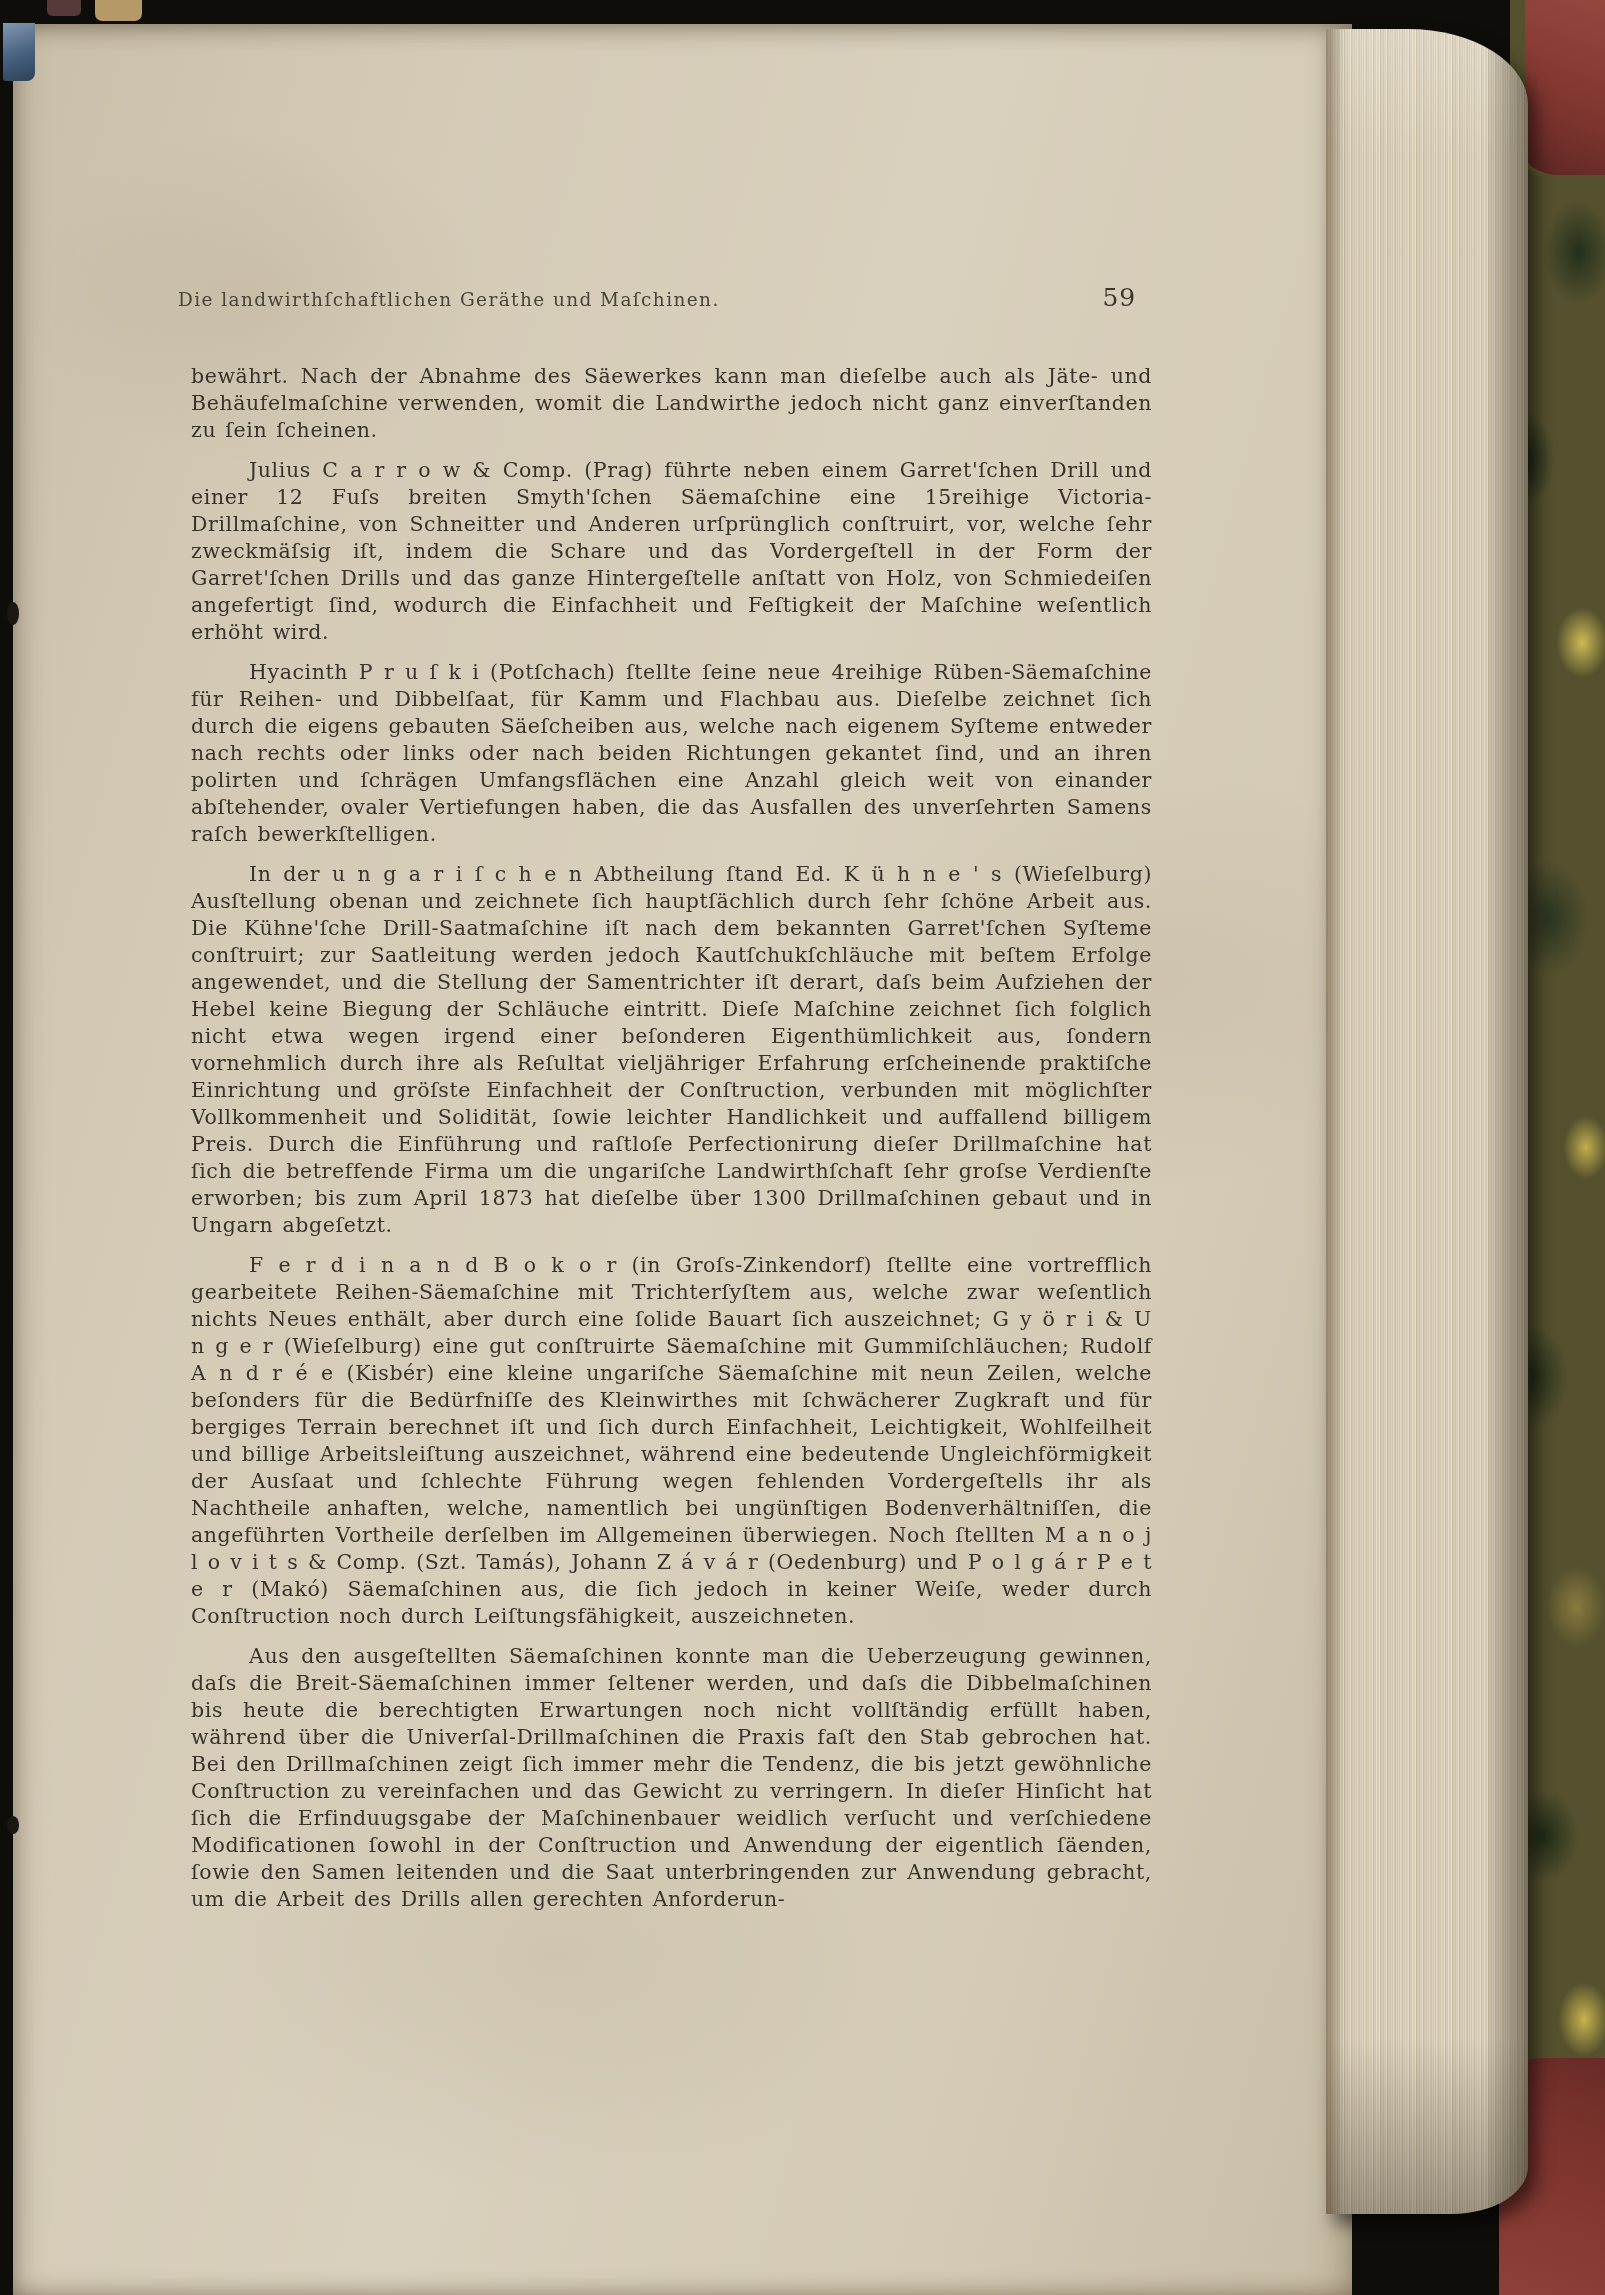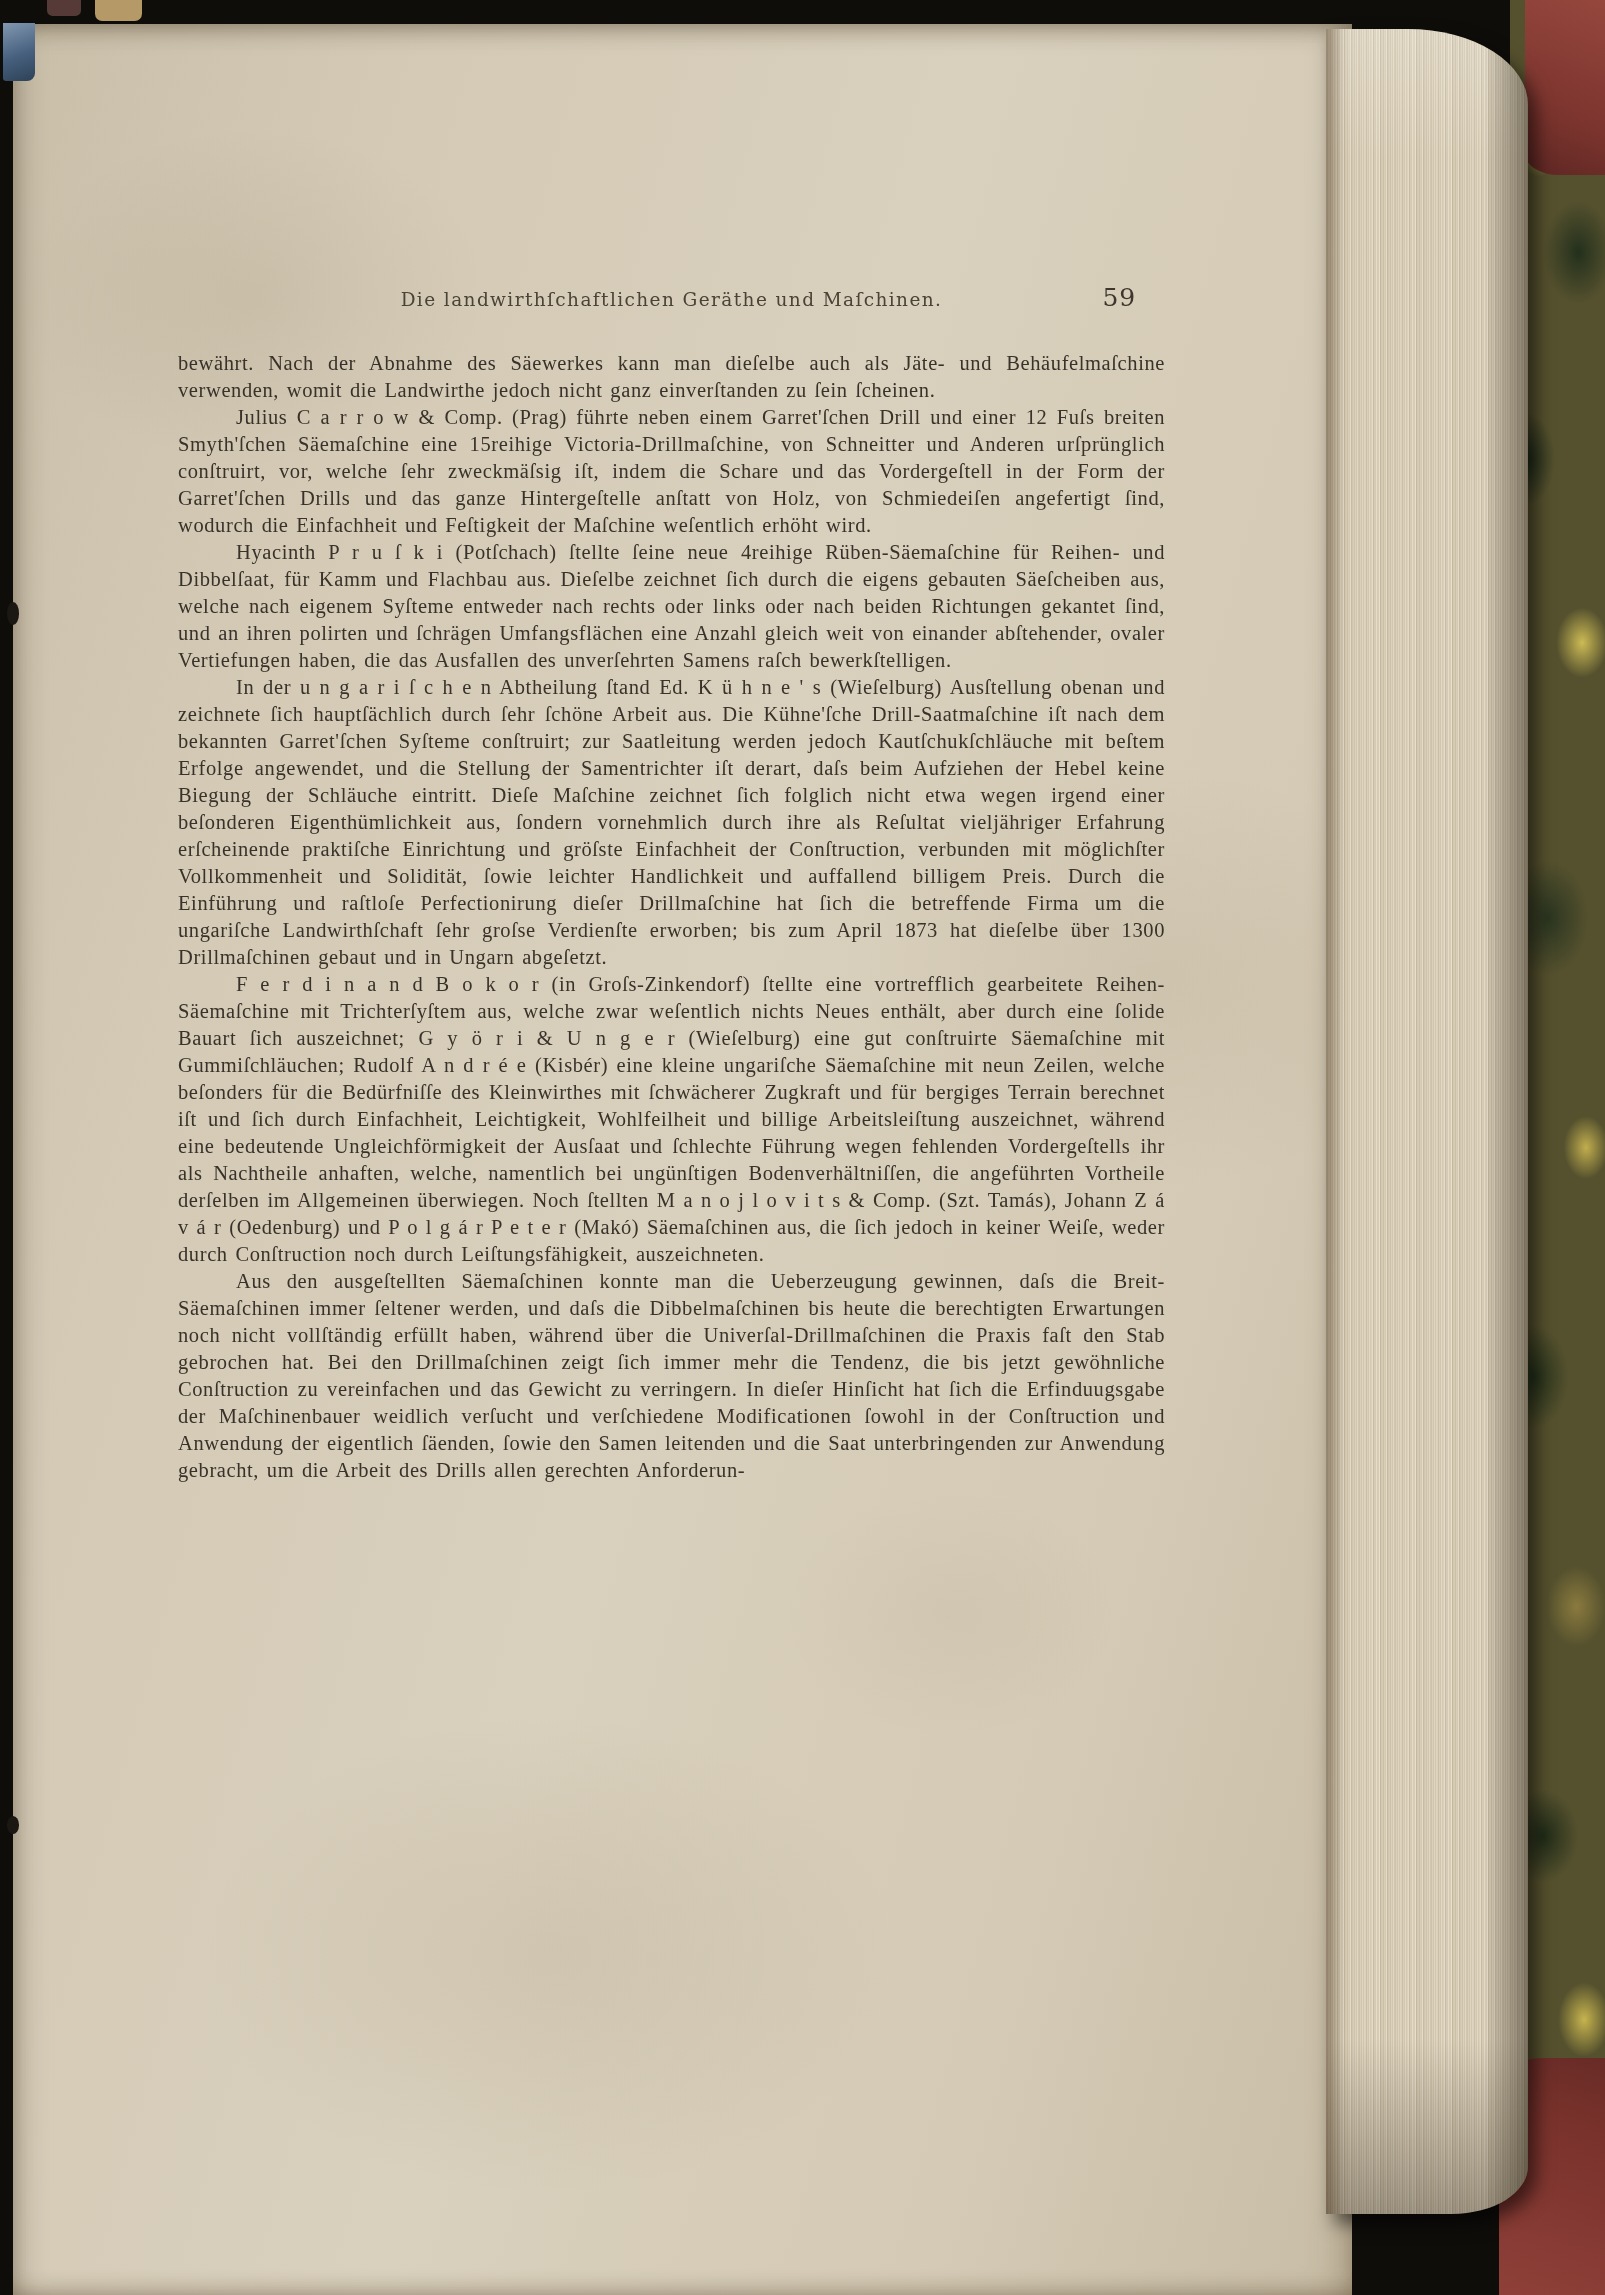--- a/index.html
+++ b/index.html
@@ -22,31 +22,31 @@
   .page::after{
     content:"";position:absolute;inset:0;pointer-events:none;
     background:
       radial-gradient(337px 241px at 18% 12%, rgba(120,95,60,.09), transparent 70%),
       radial-gradient(417px 305px at 85% 42%, rgba(120,95,60,.08), transparent 70%),
       radial-gradient(498px 345px at 40% 85%, rgba(110,90,55,.09), transparent 70%),
       radial-gradient(241px 177px at 70% 70%, rgba(130,105,65,.06), transparent 70%);
   }
   .running-header{
     position:absolute;left:165px;top:265px;width:987px;height:34px;
-    text-align:center;font-size:18.5px;letter-spacing:1.4px;color:#4a4337;z-index:2;
+    font-size:18.5px;letter-spacing:1.4px;color:#4a4337;z-index:2;
   }
   .pagenum{
     position:absolute;right:29px;top:-6.4px;font-size:25px;letter-spacing:0.8px;color:#3d372d;
   }
   .textblock{
     position:absolute;left:165px;top:326px;width:987px;z-index:2;
     color:#39322a;font-size:20.5px;line-height:27px;
     text-align:justify;letter-spacing:0.6px;word-spacing:2px;
   }
-  .textblock p{margin:0;font-family:Liberation Serif, serif;}
+  .textblock p{margin:13px;}
   .textblock p.ind{text-indent:58px;}
   
   .fore-edge{
     position:absolute;left:1326px;top:29px;width:202px;height:2185px;z-index:3;
     background:
       linear-gradient(to right, rgba(90,70,45,.55) 0%, rgba(90,70,45,0) 10%, rgba(0,0,0,0) 78%, rgba(50,40,25,.55) 100%),
       linear-gradient(180deg, rgba(255,255,255,.18) 0%, rgba(255,255,255,0) 6%, rgba(0,0,0,0) 92%, rgba(40,30,18,.35) 100%),
       repeating-linear-gradient(90deg,#e7dec9 0px,#cfc4ad 1.6px,#eae1ce 3.2px,#c2b69d 4px,#dcd2bd 5.6px,#cabea5 7.2px);
     border-top-right-radius:120px 76px;
     border-bottom-right-radius:76px 48px;

